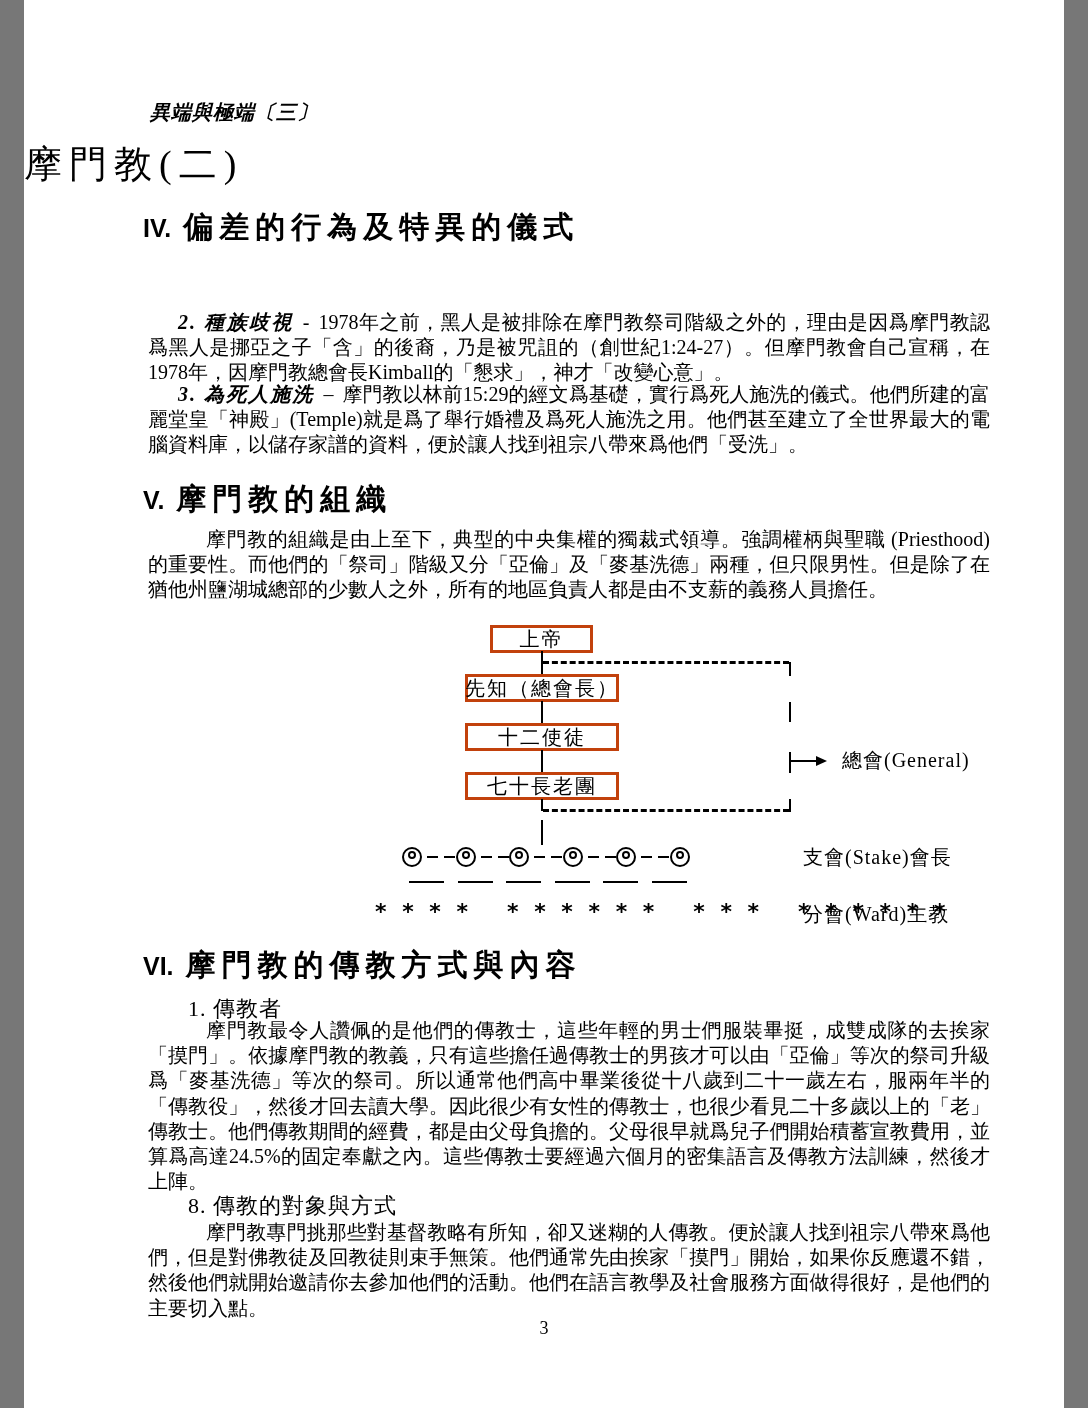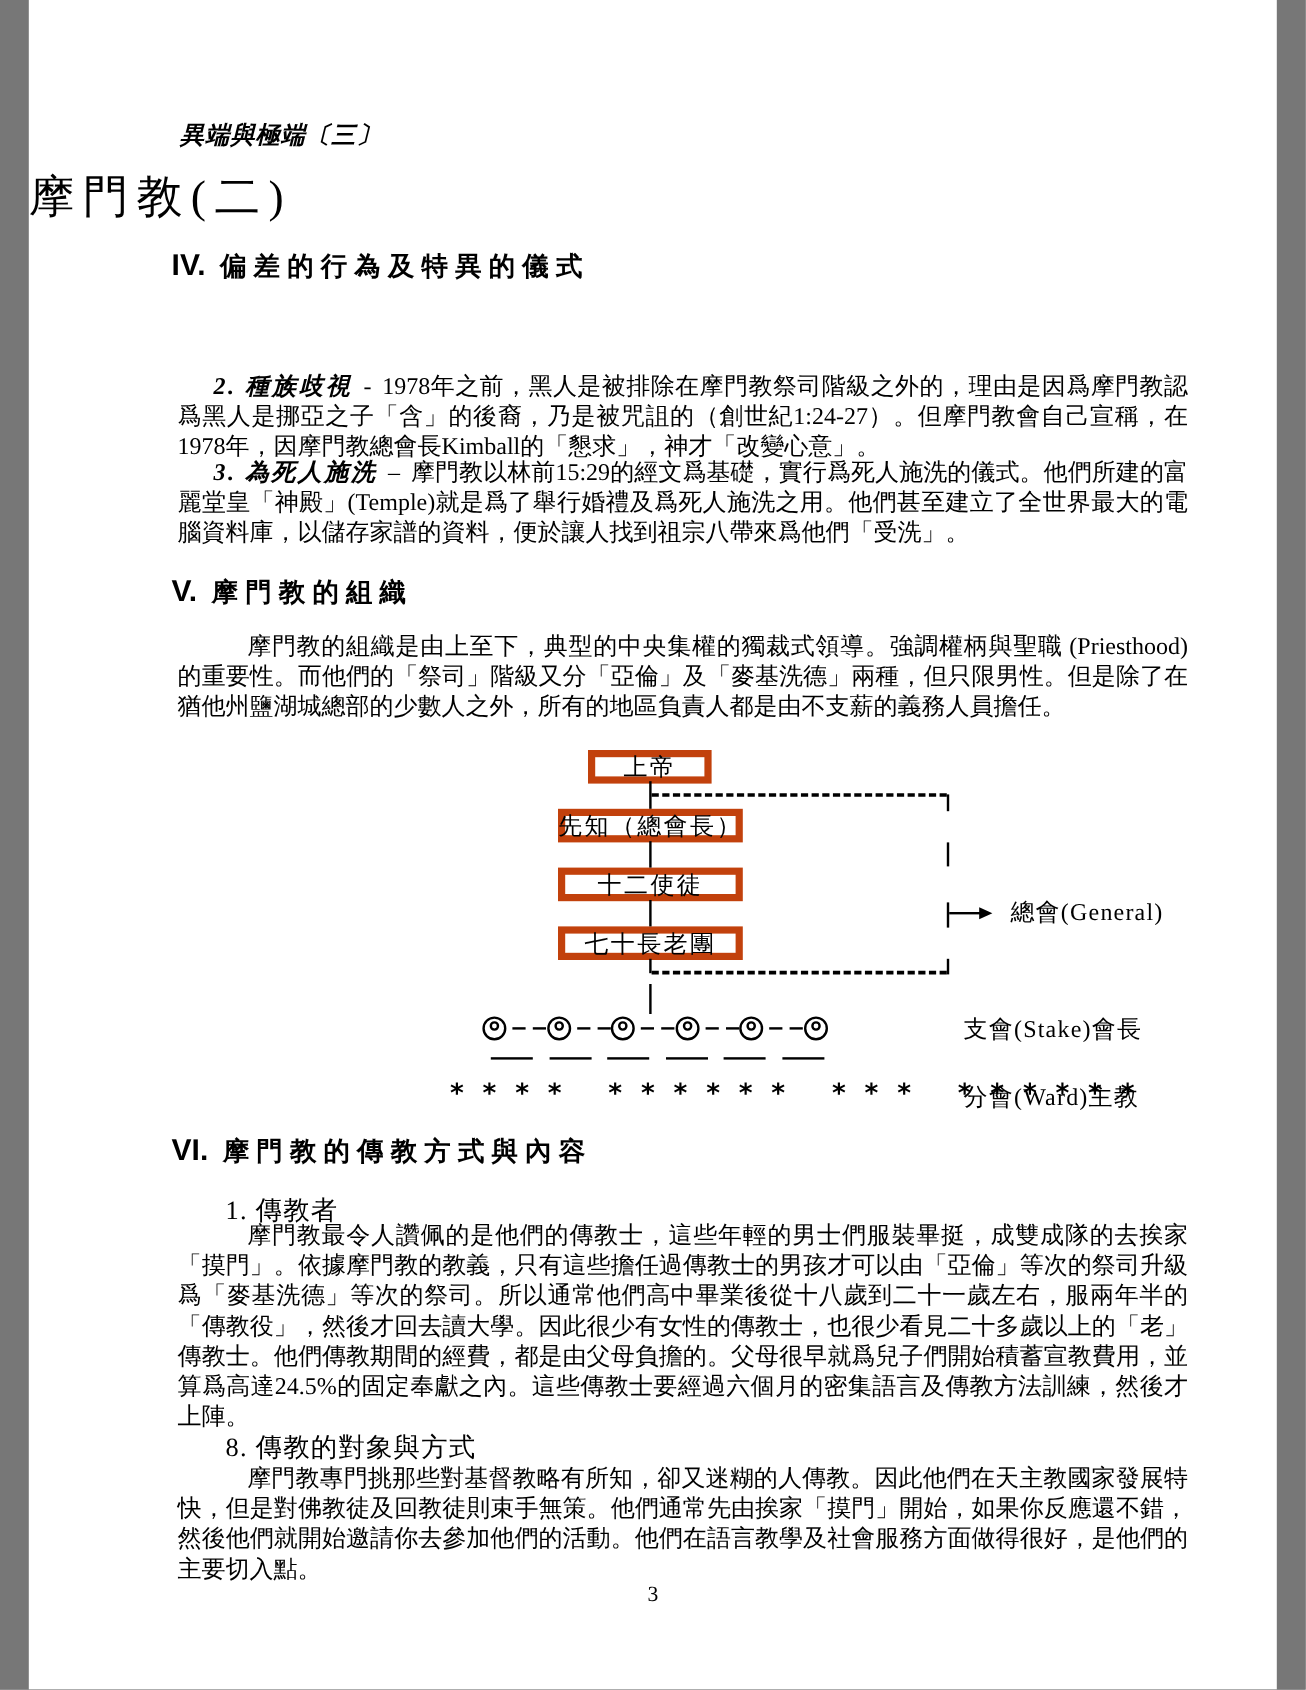--- a/index.html
+++ b/index.html
@@ -23,21 +23,21 @@
     font-size:38px; font-weight:normal; letter-spacing:7px;
   }
 
   
   .sec-heading { left:119px; white-space:nowrap; }
   .sec-heading .num {
     font-family:"Liberation Sans", sans-serif;
     font-size:25px; font-weight:bold; margin-right:12px;
   }
   .sec-heading .txt {
-    font-size:22px; font-weight:bold; letter-spacing:6px;
+    font-size:30px; font-weight:bold; letter-spacing:6px;
   }
   .sh4 { top:207px; }
   .sh5 { top:479px; }
   .sh6 { top:945px; }
 
   
   .para {
     left:124px; width:842px;
     font-size:20px; line-height:25.2px;
     text-align:justify; text-justify:inter-character;
@@ -56,21 +56,21 @@
   .sub-heading { left:164px; font-size:22px; letter-spacing:1px; }
   .sub1 { top:994px; }
   .sub2 { top:1191px; }
 
   .page-num { left:0; right:0; top:1318px; text-align:center; font-size:18px; }
 
   
   .diagram { left:0; top:615px; width:1088px; height:335px; }
   .dbox {
     position:absolute; box-sizing:border-box;
-    border:6px solid #c2410c; background:#fff;
+    border:3px solid #c2410c; background:#fff;
     display:flex; align-items:center; justify-content:center;
     font-size:20px; letter-spacing:2px; white-space:nowrap;
   }
   .box-god     { left:466px; top:10px;  width:103px; height:28px; }
   .box-prophet { left:441px; top:59px;  width:154px; height:28px; }
   .box-apostle { left:441px; top:108px; width:154px; height:28px; }
   .box-seventy { left:441px; top:157px; width:154px; height:28px; }
 
   .vline { position:absolute; left:517px; width:2px; background:#000; }
   .v1 { top:36px;  height:23px; }
@@ -215,17 +215,17 @@
   </div>
 
   <div class="abs sec-heading sh6">
     <span class="num">VI.</span><span class="txt">摩門教的傳教方式與內容</span>
   </div>
 
   <div class="abs sub-heading sub1">1. 傳教者</div>
   <p class="abs para p-vi1">摩門教最令人讚佩的是他們的傳教士，這些年輕的男士們服裝畢挺，成雙成隊的去挨家「摸門」。依據摩門教的教義，只有這些擔任過傳教士的男孩才可以由「亞倫」等次的祭司升級爲「麥基洗德」等次的祭司。所以通常他們高中畢業後從十八歲到二十一歲左右，服兩年半的「傳教役」，然後才回去讀大學。因此很少有女性的傳教士，也很少看見二十多歲以上的「老」傳教士。他們傳教期間的經費，都是由父母負擔的。父母很早就爲兒子們開始積蓄宣教費用，並算爲高達24.5%的固定奉獻之內。這些傳教士要經過六個月的密集語言及傳教方法訓練，然後才上陣。</p>
 
   <div class="abs sub-heading sub2">8. 傳教的對象與方式</div>
-  <p class="abs para p-vi2">摩門教專門挑那些對基督教略有所知，卻又迷糊的人傳教。因此他們在天主教國家發展特快，但是對佛教徒及回教徒則束手無策。他們通常先由挨家「摸門」開始，如果你反應還不錯，然後他們就開始邀請你去參加他們的活動。他們在語言教學及社會服務方面做得很好，是他們的主要切入點。</p>
+  <p class="abs para p-vi2">摩門教專門挑那些對基督教略有所知，卻又迷糊的人傳教。便於讓人找到祖宗八帶來爲他們，但是對佛教徒及回教徒則束手無策。他們通常先由挨家「摸門」開始，如果你反應還不錯，然後他們就開始邀請你去參加他們的活動。他們在語言教學及社會服務方面做得很好，是他們的主要切入點。</p>
 
   <div class="abs page-num">3</div>
 
 </div>
 
 </body></html>

